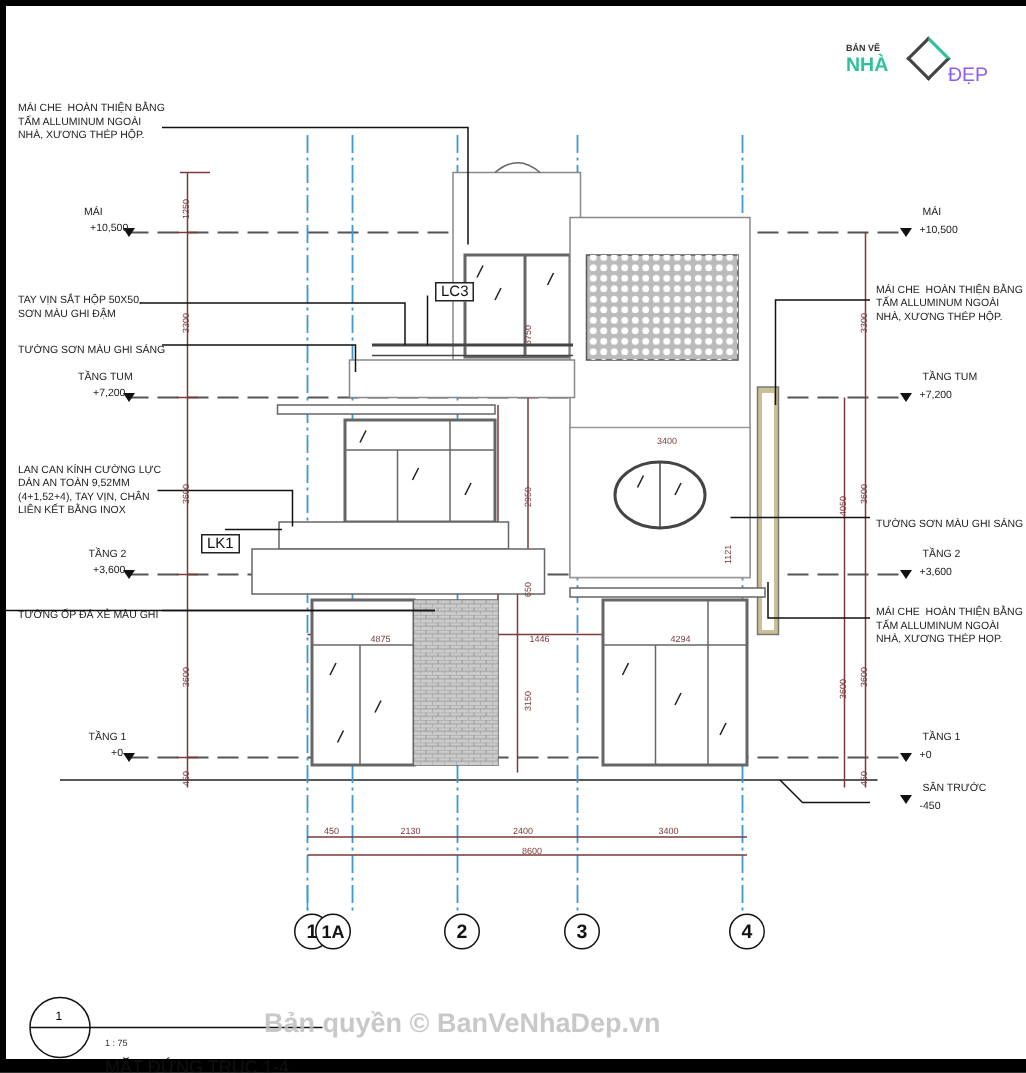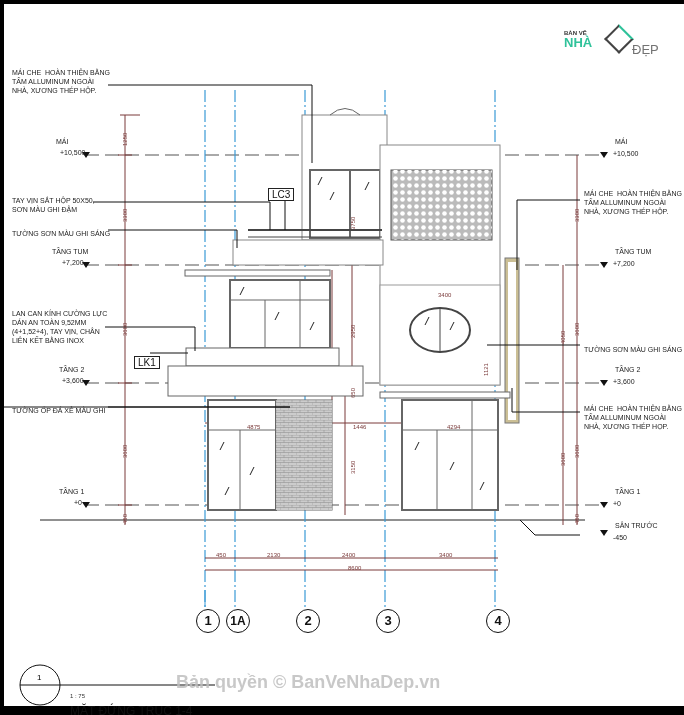--- a/index.html
+++ b/index.html
@@ -153,21 +153,21 @@
 
   <circle cx="40" cy="685" r="20" fill="#fff" stroke="#111" stroke-width="1"></circle>
   <line x1="20" y1="685" x2="215" y2="685" stroke="#111"></line>
 </svg>
 
 <div style="position:absolute;left:560px;top:26px;">
   <div style="font-size:6px;font-weight:bold;color:#333;">BẢN VẼ</div>
   <div style="font-size:13px;font-weight:bold;color:#2fc29a;line-height:13px;">NHÀ</div>
 </div>
 <div style="position:absolute;left:600px;top:20px;width:24px;height:24px;border:3px solid #444;border-top-color:#2fc29a;transform:rotate(45deg) scale(0.7);"></div>
-<div style="position:absolute;left:628px;top:38px;font-size:13px;color:#737373;">ĐẸP</div>
+<div style="position:absolute;left:628px;top:38px;font-size:13px;color:#8b5cf6;">ĐẸP</div>
 
 <div class="note" style="left:8px;top:64px;">MÁI CHE  HOÀN THIỆN BẰNG
 TẤM ALLUMINUM NGOÀI
 NHÀ, XƯƠNG THÉP HỘP.</div>
 <div class="note" style="left:8px;top:192px;">TAY VỊN SẮT HỘP 50X50,
 SƠN MÀU GHI ĐẬM</div>
 <div class="note" style="left:8px;top:225px;">TƯỜNG SƠN MÀU GHI SÁNG</div>
 <div class="note" style="left:8px;top:305px;">LAN CAN KÍNH CƯỜNG LỰC
 DÁN AN TOÀN 9,52MM
 (4+1,52+4), TAY VỊN, CHÂN
@@ -195,21 +195,21 @@
 <div class="lvl" style="left:609px;top:146px;">+10,500</div>
 <div class="lvl" style="left:611px;top:244px;">TẦNG TUM</div>
 <div class="lvl" style="left:609px;top:256px;">+7,200</div>
 <div class="lvl" style="left:611px;top:362px;">TẦNG 2</div>
 <div class="lvl" style="left:609px;top:374px;">+3,600</div>
 <div class="lvl" style="left:611px;top:484px;">TẦNG 1</div>
 <div class="lvl" style="left:609px;top:496px;">+0</div>
 <div class="lvl" style="left:611px;top:518px;">SÂN TRƯỚC</div>
 <div class="lvl" style="left:609px;top:530px;">-450</div>
 
-<div class="tag" style="left:264px;top:184px;">LC3</div>
+<div class="tag" style="left:286px;top:184px;">LC3</div>
 <div class="tag" style="left:130px;top:352px;text-align:center;">LK1</div>
 
 <div class="dimv" style="left:118px;top:142px;">1250</div>
 <div class="dimv" style="left:118px;top:218px;">3300</div>
 <div class="dimv" style="left:118px;top:332px;">3600</div>
 <div class="dimv" style="left:118px;top:454px;">3600</div>
 <div class="dimv" style="left:118px;top:520px;">450</div>
 
 <div class="dimv" style="left:570px;top:218px;">3300</div>
 <div class="dimv" style="left:570px;top:332px;">3600</div>
@@ -228,21 +228,21 @@
 <div class="dim" style="left:349px;top:420px;">1446</div>
 <div class="dim" style="left:443px;top:420px;">4294</div>
 
 <div class="dim" style="left:212px;top:548px;">450</div>
 <div class="dim" style="left:263px;top:548px;">2130</div>
 <div class="dim" style="left:338px;top:548px;">2400</div>
 <div class="dim" style="left:435px;top:548px;">3400</div>
 <div class="dim" style="left:344px;top:561px;">8600</div>
 
 <div class="grid-bubble" style="left:192px;top:605px;">1</div>
-<div class="grid-bubble" style="left:222px;top:605px;font-size:12px;">1A</div>
+<div class="grid-bubble" style="left:206px;top:605px;font-size:12px;">1A</div>
 <div class="grid-bubble" style="left:292px;top:605px;">2</div>
 <div class="grid-bubble" style="left:372px;top:605px;">3</div>
 <div class="grid-bubble" style="left:482px;top:605px;">4</div>
 
 <div style="position:absolute;left:33px;top:669px;font-size:8px;">1</div>
 <div style="position:absolute;left:66px;top:666px;font-size:12px;color:#111;margin-top:34px;">MẶT ĐỨNG TRỤC 1-4</div>
 <div style="position:absolute;left:66px;top:689px;font-size:6px;color:#333;">1 : 75</div>
 
 <div class="wm" style="left:172px;top:668px;font-size:18px;">Bản quyền © BanVeNhaDep.vn</div>
 

